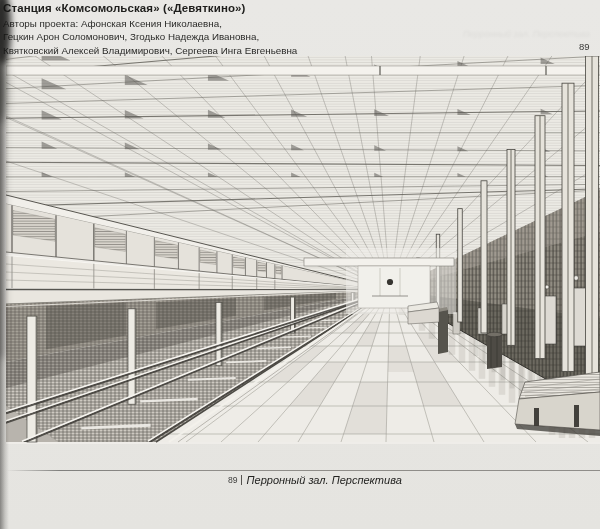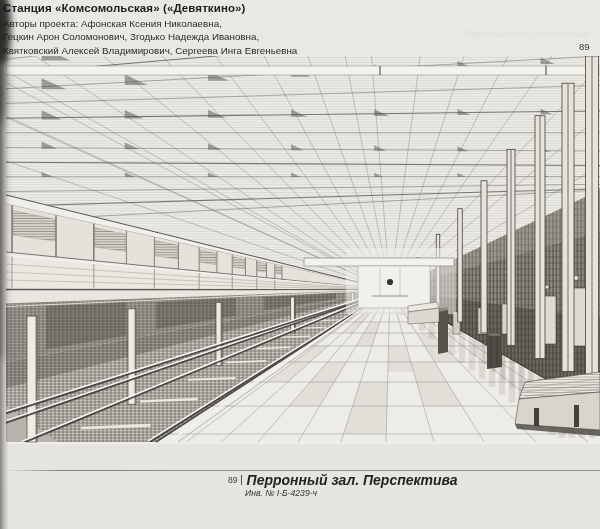--- a/index.html
+++ b/index.html
@@ -19,21 +19,21 @@
   .artwork-frame{position:absolute;left:6px;top:56px;width:594px;height:388px;background:#f1efeb;z-index:1;}
   .artwork-frame svg{display:block;}
   .caption-rule{
     position:absolute;top:470px;left:6px;width:594px;height:1px;z-index:2;
     background:linear-gradient(90deg,rgba(120,120,118,0) 0%,rgba(110,110,108,.85) 9%,#8f8d89 30%,#8f8d89 100%);
   }
   .caption-block{position:absolute;left:228px;top:474px;font-size:8.6px;line-height:12.8px;color:#2c2c2a;z-index:3;}
   .cap-row{display:flex;align-items:flex-start;}
   .cap-num{font-size:8.6px;color:#3f3f3d;padding-right:3px;}
   .cap-bar{width:1px;background:#55534f;height:10px;margin:1px 5px 0 0;}
-  .cap-title{font-weight:bold;font-style:italic;font-size:14px;color:#232321;}
+  .cap-title{font-weight:normal;font-style:italic;font-size:11px;color:#232321;}
   .cap-line{padding-left:17px;font-style:italic;color:#343432;}
   .gutter-shadow{
     position:absolute;left:0;top:0;width:9px;height:529px;z-index:5;pointer-events:none;
     background:linear-gradient(90deg,rgba(30,29,27,.48),rgba(30,29,27,.16) 55%,rgba(30,29,27,0));
   }
   .gutter-blob-a{position:absolute;left:-6px;top:-8px;width:17px;height:72px;background:rgba(20,19,18,.82);filter:blur(3px);z-index:6;border-radius:45%;}
   .gutter-blob-b{position:absolute;left:-8px;top:56px;width:15px;height:66px;background:rgba(22,21,19,.55);filter:blur(4px);z-index:6;border-radius:40%;}
   .gutter-blob-c{position:absolute;left:-7px;top:118px;width:12px;height:240px;background:rgba(24,23,21,.28);filter:blur(4px);z-index:6;}
 </style>
 </head>
@@ -355,19 +355,18 @@
 </figure>
 
 <div class="caption-rule"></div>
 
 <div class="caption-block">
   <div class="cap-row">
     <span class="cap-num">89</span>
     <span class="cap-bar"></span>
     <span class="cap-title">Перронный зал. Перспектива</span>
   </div>
-  <div class="cap-line">Инв. № I-Б-4239-ч</div>
 </div>
 
 <div class="gutter-shadow"></div>
 <div class="gutter-blob-a"></div>
 <div class="gutter-blob-b"></div>
 <div class="gutter-blob-c"></div>
 
 </body></html>

